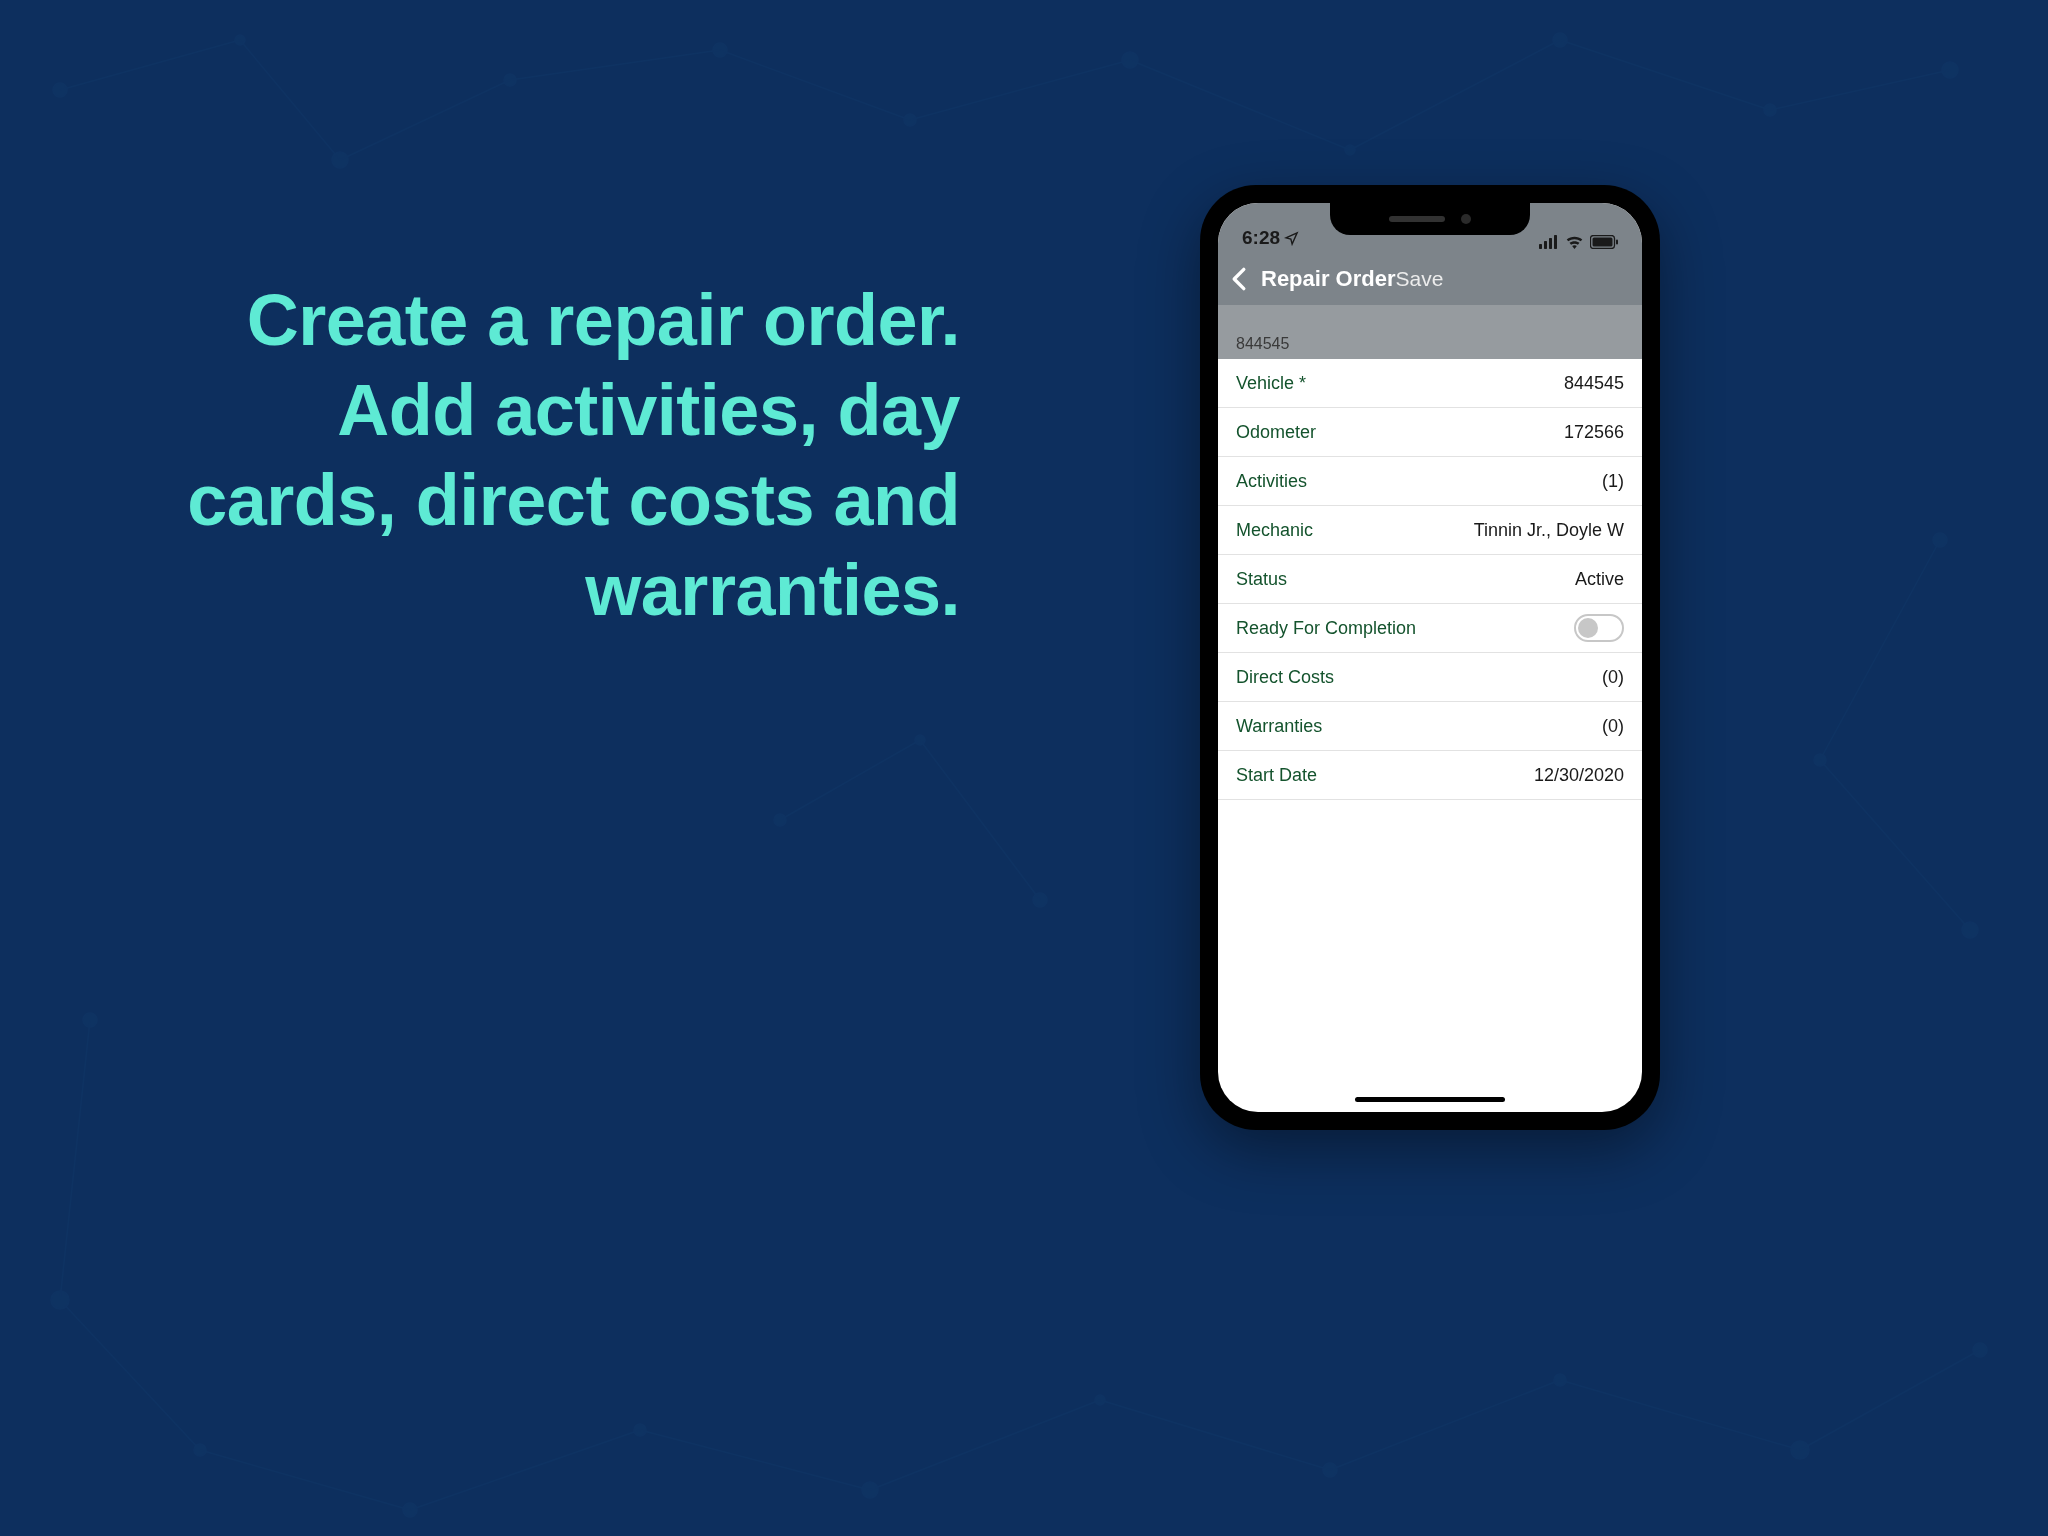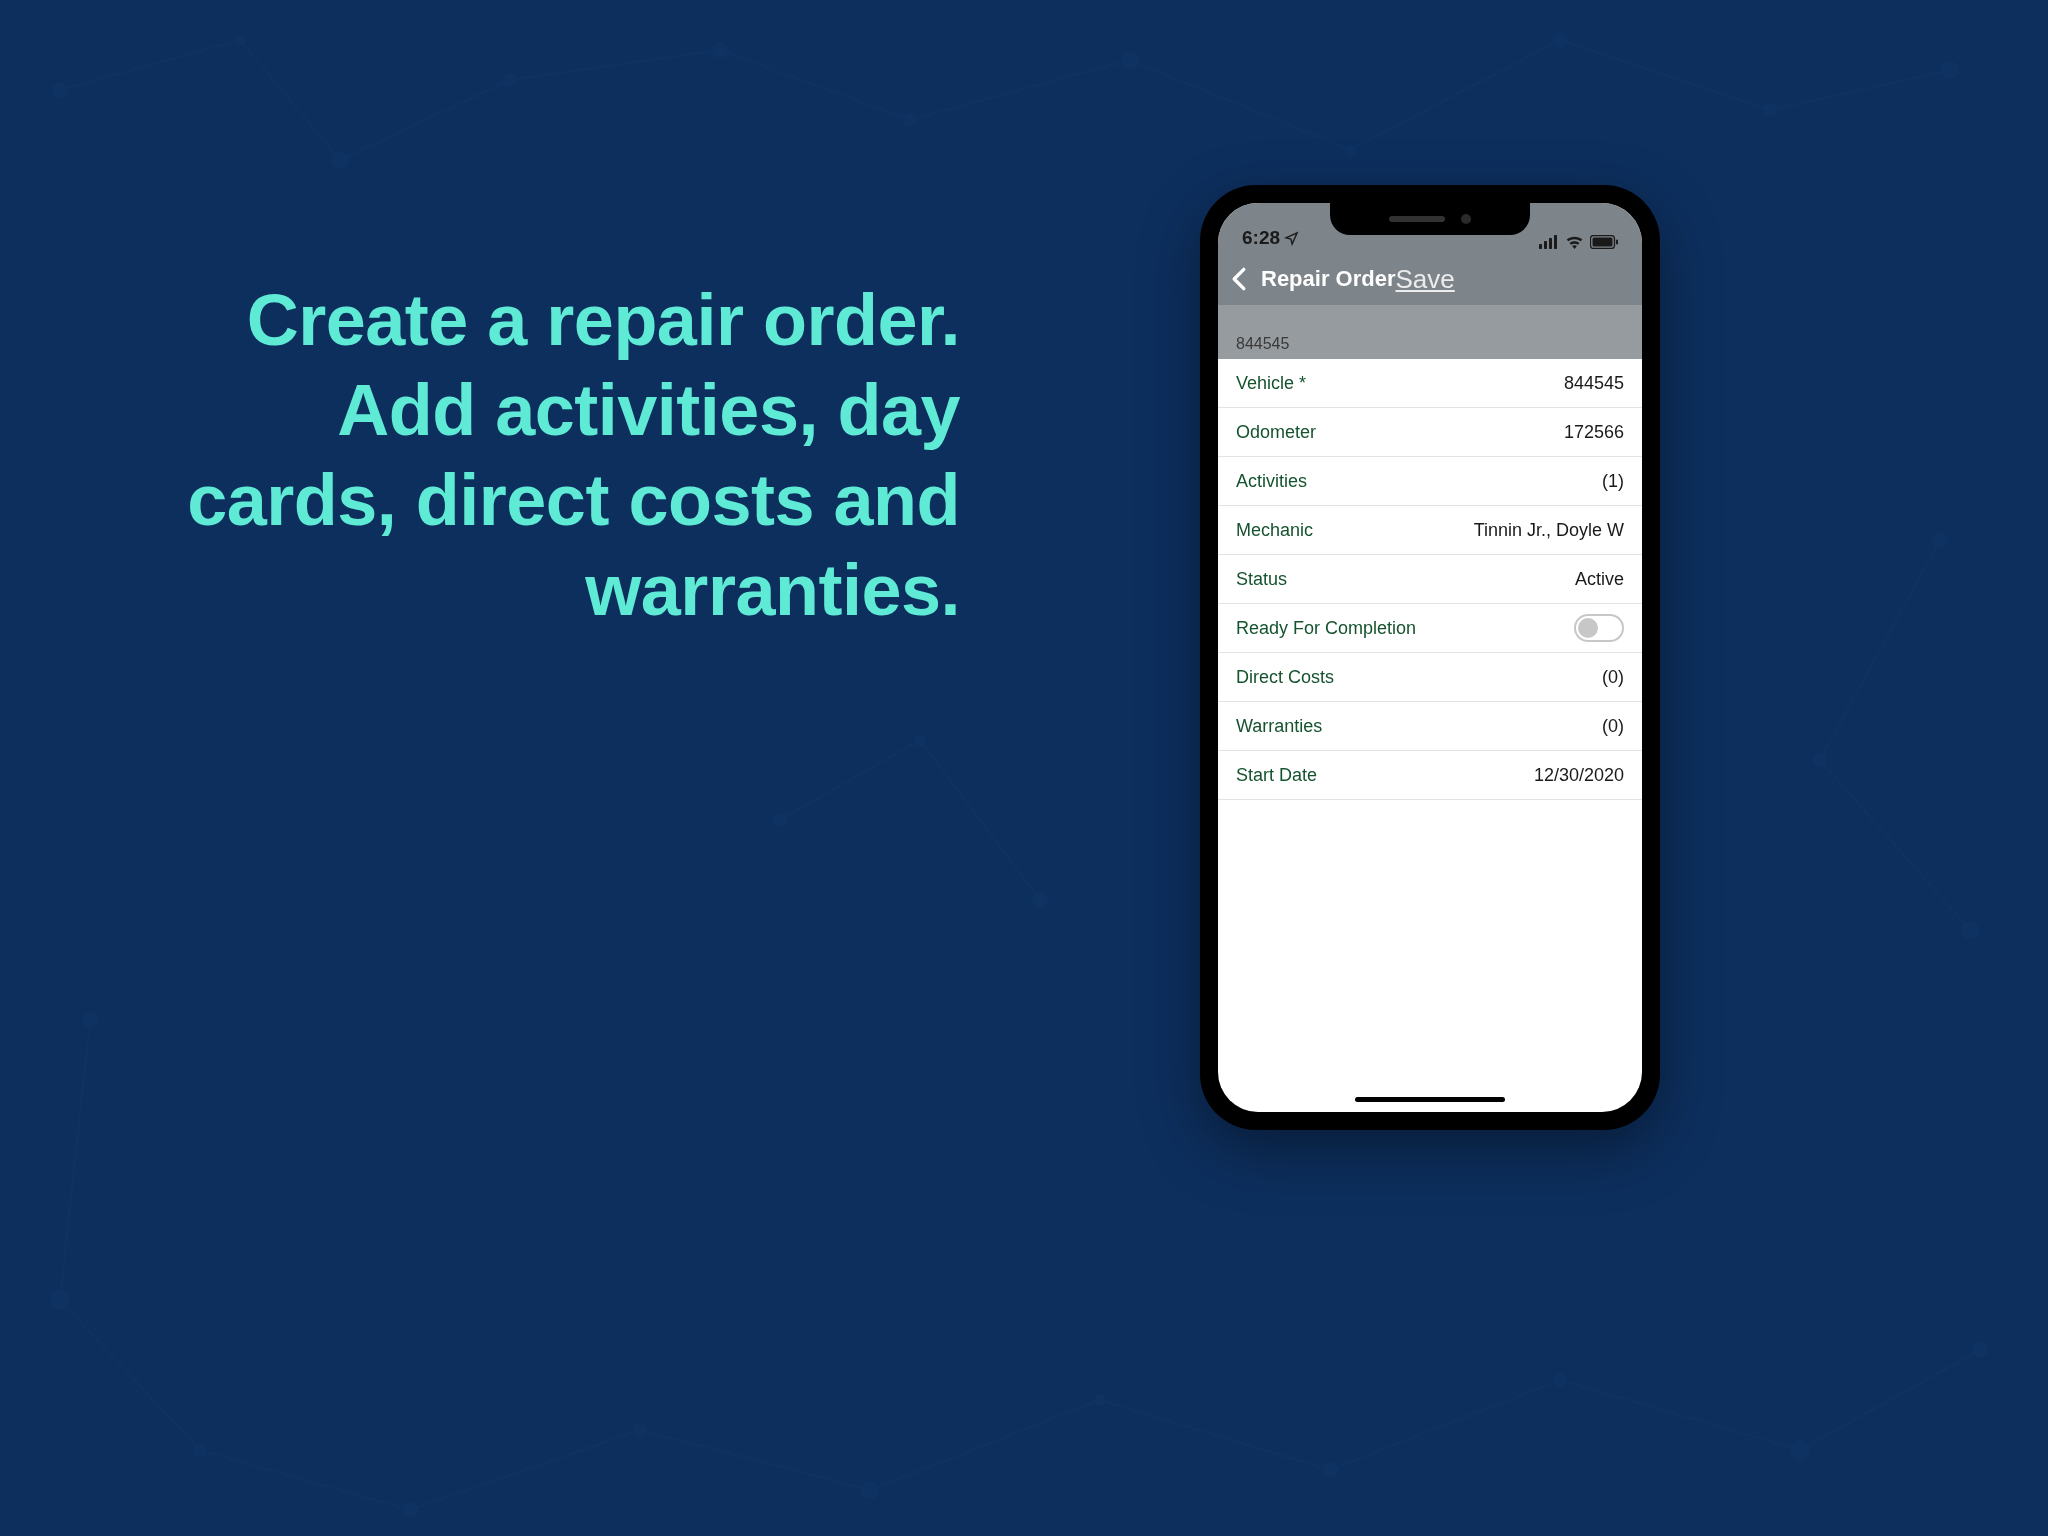--- a/index.html
+++ b/index.html
@@ -111,23 +111,22 @@
   width: 30px;
   display: flex;
   align-items: center;
 }
 .nav-title {
   font-size: 22px;
   font-weight: 600;
   color: #fff;
 }
 .nav-save {
-  font-size: 26px;
+  font-size: 21px;
   color: #ececec;
-  text-decoration: underline;
 }
 .section-header {
   height: 54px;
   background: #969b9f;
   display: flex;
   align-items: flex-end;
   padding: 0 18px 6px 18px;
   font-size: 16px;
   color: #3a3a3a;
 }

